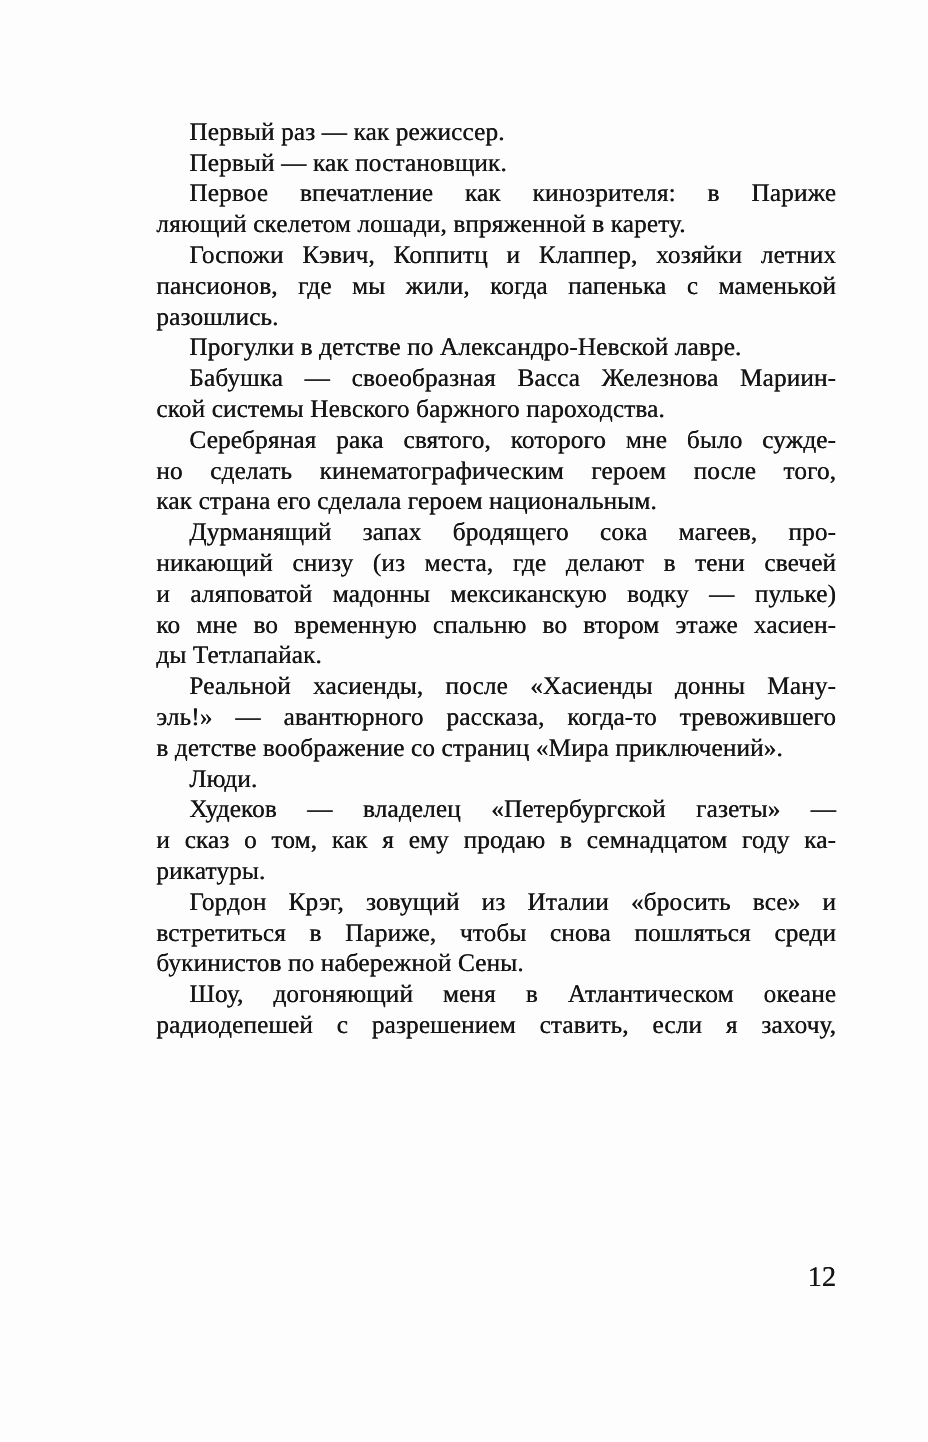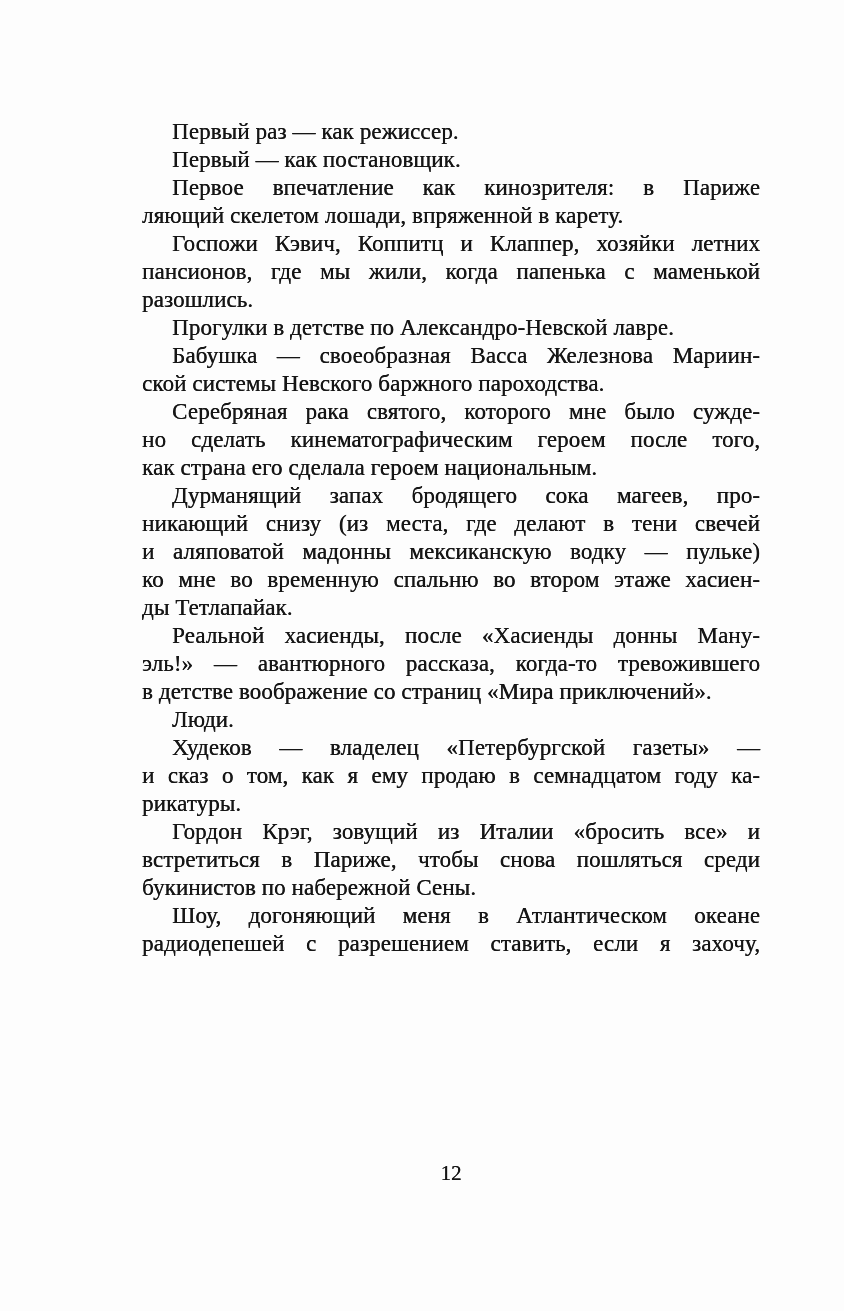--- a/index.html
+++ b/index.html
@@ -10,21 +10,20 @@
     width: 844px;
     height: 1311px;
     position: relative;
     background: #fdfdfd;
     overflow: hidden;
   }
   .book-page {
     position: absolute;
     inset: 0;
     background: #fdfdfd;
-    margin-top: 12px;
   }
   .page-text {
     position: absolute;
     left: 142px;
     top: 106px;
     width: 618px;
     font-family: "Liberation Serif", "DejaVu Serif", serif;
     font-size: 23px;
     line-height: 28px;
     color: #161616;
@@ -43,23 +42,23 @@
     text-indent: 30px;
   }
   .line.last {
     text-align-last: left;
   }
   .page-number {
     position: absolute;
     left: 142px;
     top: 1148px;
     width: 618px;
-    text-align: center;
+    text-align: right;
     font-family: "Liberation Serif", "DejaVu Serif", serif;
-    font-size: 21px;
+    font-size: 26px;
     line-height: 26px;
     color: #161616;
     text-shadow: 0.35px 0 0 currentColor;
   }
 </style>
 </head>
 <body>
 
 <div class="book-page">
   <div class="page-text">

